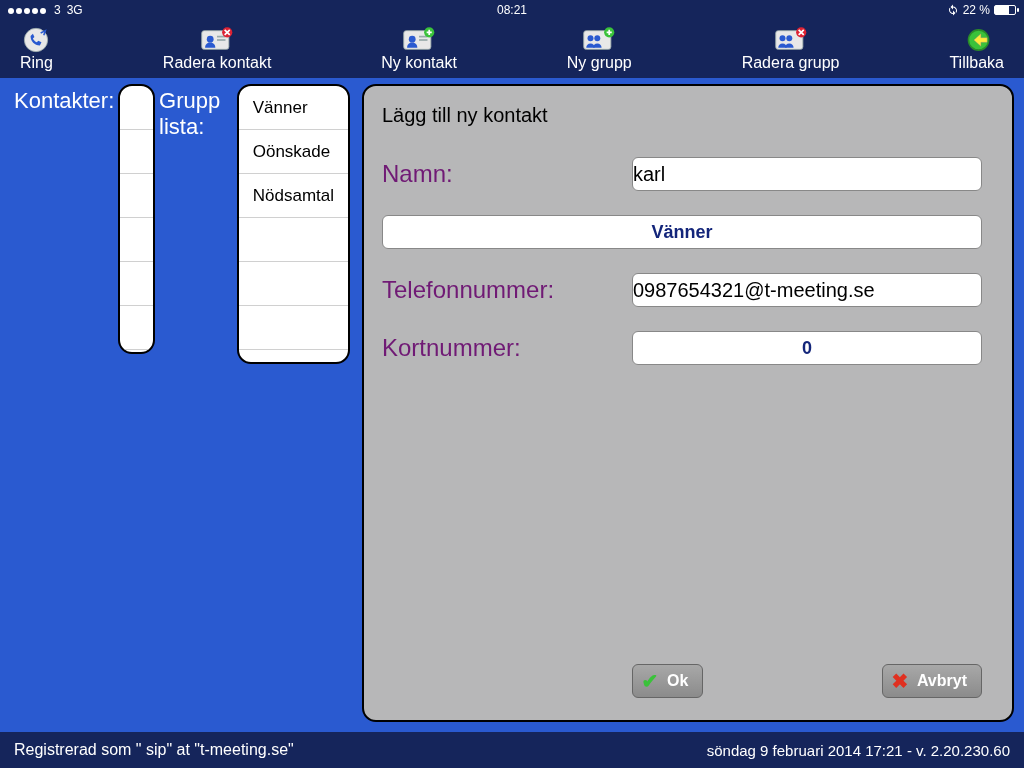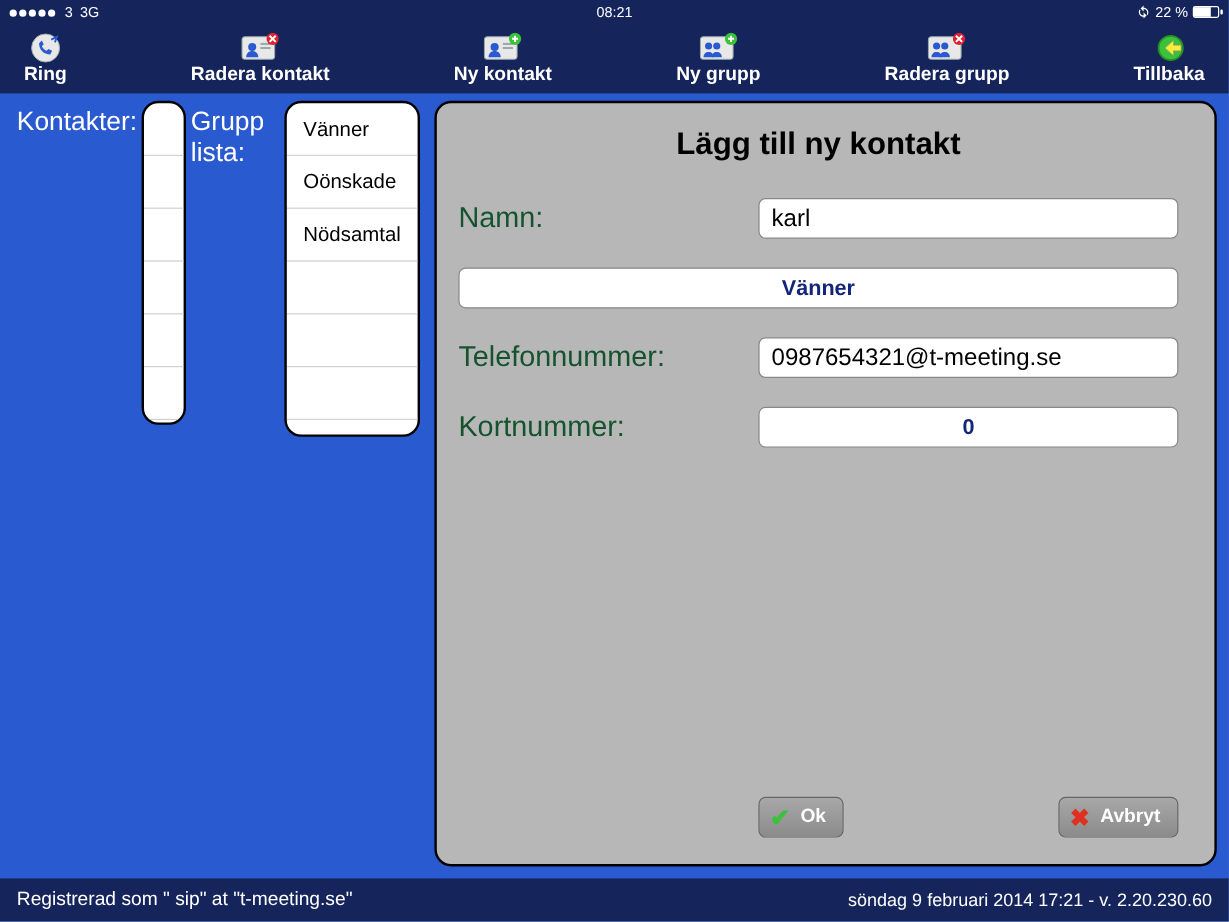--- a/index.html
+++ b/index.html
@@ -27,21 +27,21 @@
 
   
   .toolbar {
     height: 58px;
     background: #15255b;
     display: flex;
     align-items: center;
     padding: 0 20px;
   }
   .tool {
-    display:flex; flex-direction:column; align-items:center; color:#fff; font-size:16px; font-weight:bold;
+    display:flex; flex-direction:column; align-items:center; color:#fff; font-size:16px; font-weight:normal;
     flex: none; cursor:pointer;
   }
   .tool .ticon { height:28px; display:flex; align-items:center; justify-content:center; }
   .tool span.lbl { margin-top:0; }
   .toolbar-inner { display:flex; width:100%; justify-content:space-between; align-items:flex-end; }
 
   
   .main {
     flex:1; background:#2a5ad0; display:flex; padding: 6px 10px 10px 10px; gap: 12px;
   }
@@ -55,27 +55,27 @@
   .listbox.groups { height: 280px; }
   .listrow { height:44px; border-bottom:1px solid #d0d0d0; padding:0 14px; display:flex; align-items:center; font-size:17px; color:#000; }
   .listrow:last-child { }
   .listbox .listrow.empty { color:transparent; }
 
   
   .panel {
     flex:1; background:#b7b7b8; border:2px solid #000; border-radius:14px;
     padding: 18px 30px 18px 18px; position:relative; display:flex; flex-direction:column;
   }
-  .panel h1 { text-align:center; font-weight:bold; font-size:26px; color:#000; margin-bottom: 30px; }
+  .panel h1 { font-weight:normal; font-size:20px; color:#000; margin-bottom: 30px; }
   .form { display:flex; flex-direction:column; gap: 24px; }
   .frow { display:flex; align-items:center; }
-  .flabel { width: 250px; font-size:24px; color:#14532d; }
+  .flabel { width: 250px; font-size:24px; color:#701a75; }
   .finput {
     flex:1; height:34px; background:#fff; border:1px solid #888; border-radius:6px;
-    padding: 0 10px; font-size:20px; color:#000; display:flex; align-items:center;
+    padding: 0 0; font-size:20px; color:#000; display:flex; align-items:center;
   }
   .finput.select { justify-content:center; color:#13257a; font-weight:bold; font-size:18px; }
   .finput.center { justify-content:center; color:#13257a; font-weight:bold; font-size:18px; }
 
   .panel-buttons { position:absolute; bottom:22px; left:0; right:0; padding: 0 30px 0 18px; display:flex; }
   .panel-buttons .spacer { flex:1; }
   .btn {
     display:flex; align-items:center; gap:6px; height:34px; padding:0 14px 0 6px;
     background: linear-gradient(#a8a8a8,#8b8b8b); border:1px solid #666; border-radius:6px;
     color:#fff; font-weight:bold; font-size:16px; cursor:pointer;

